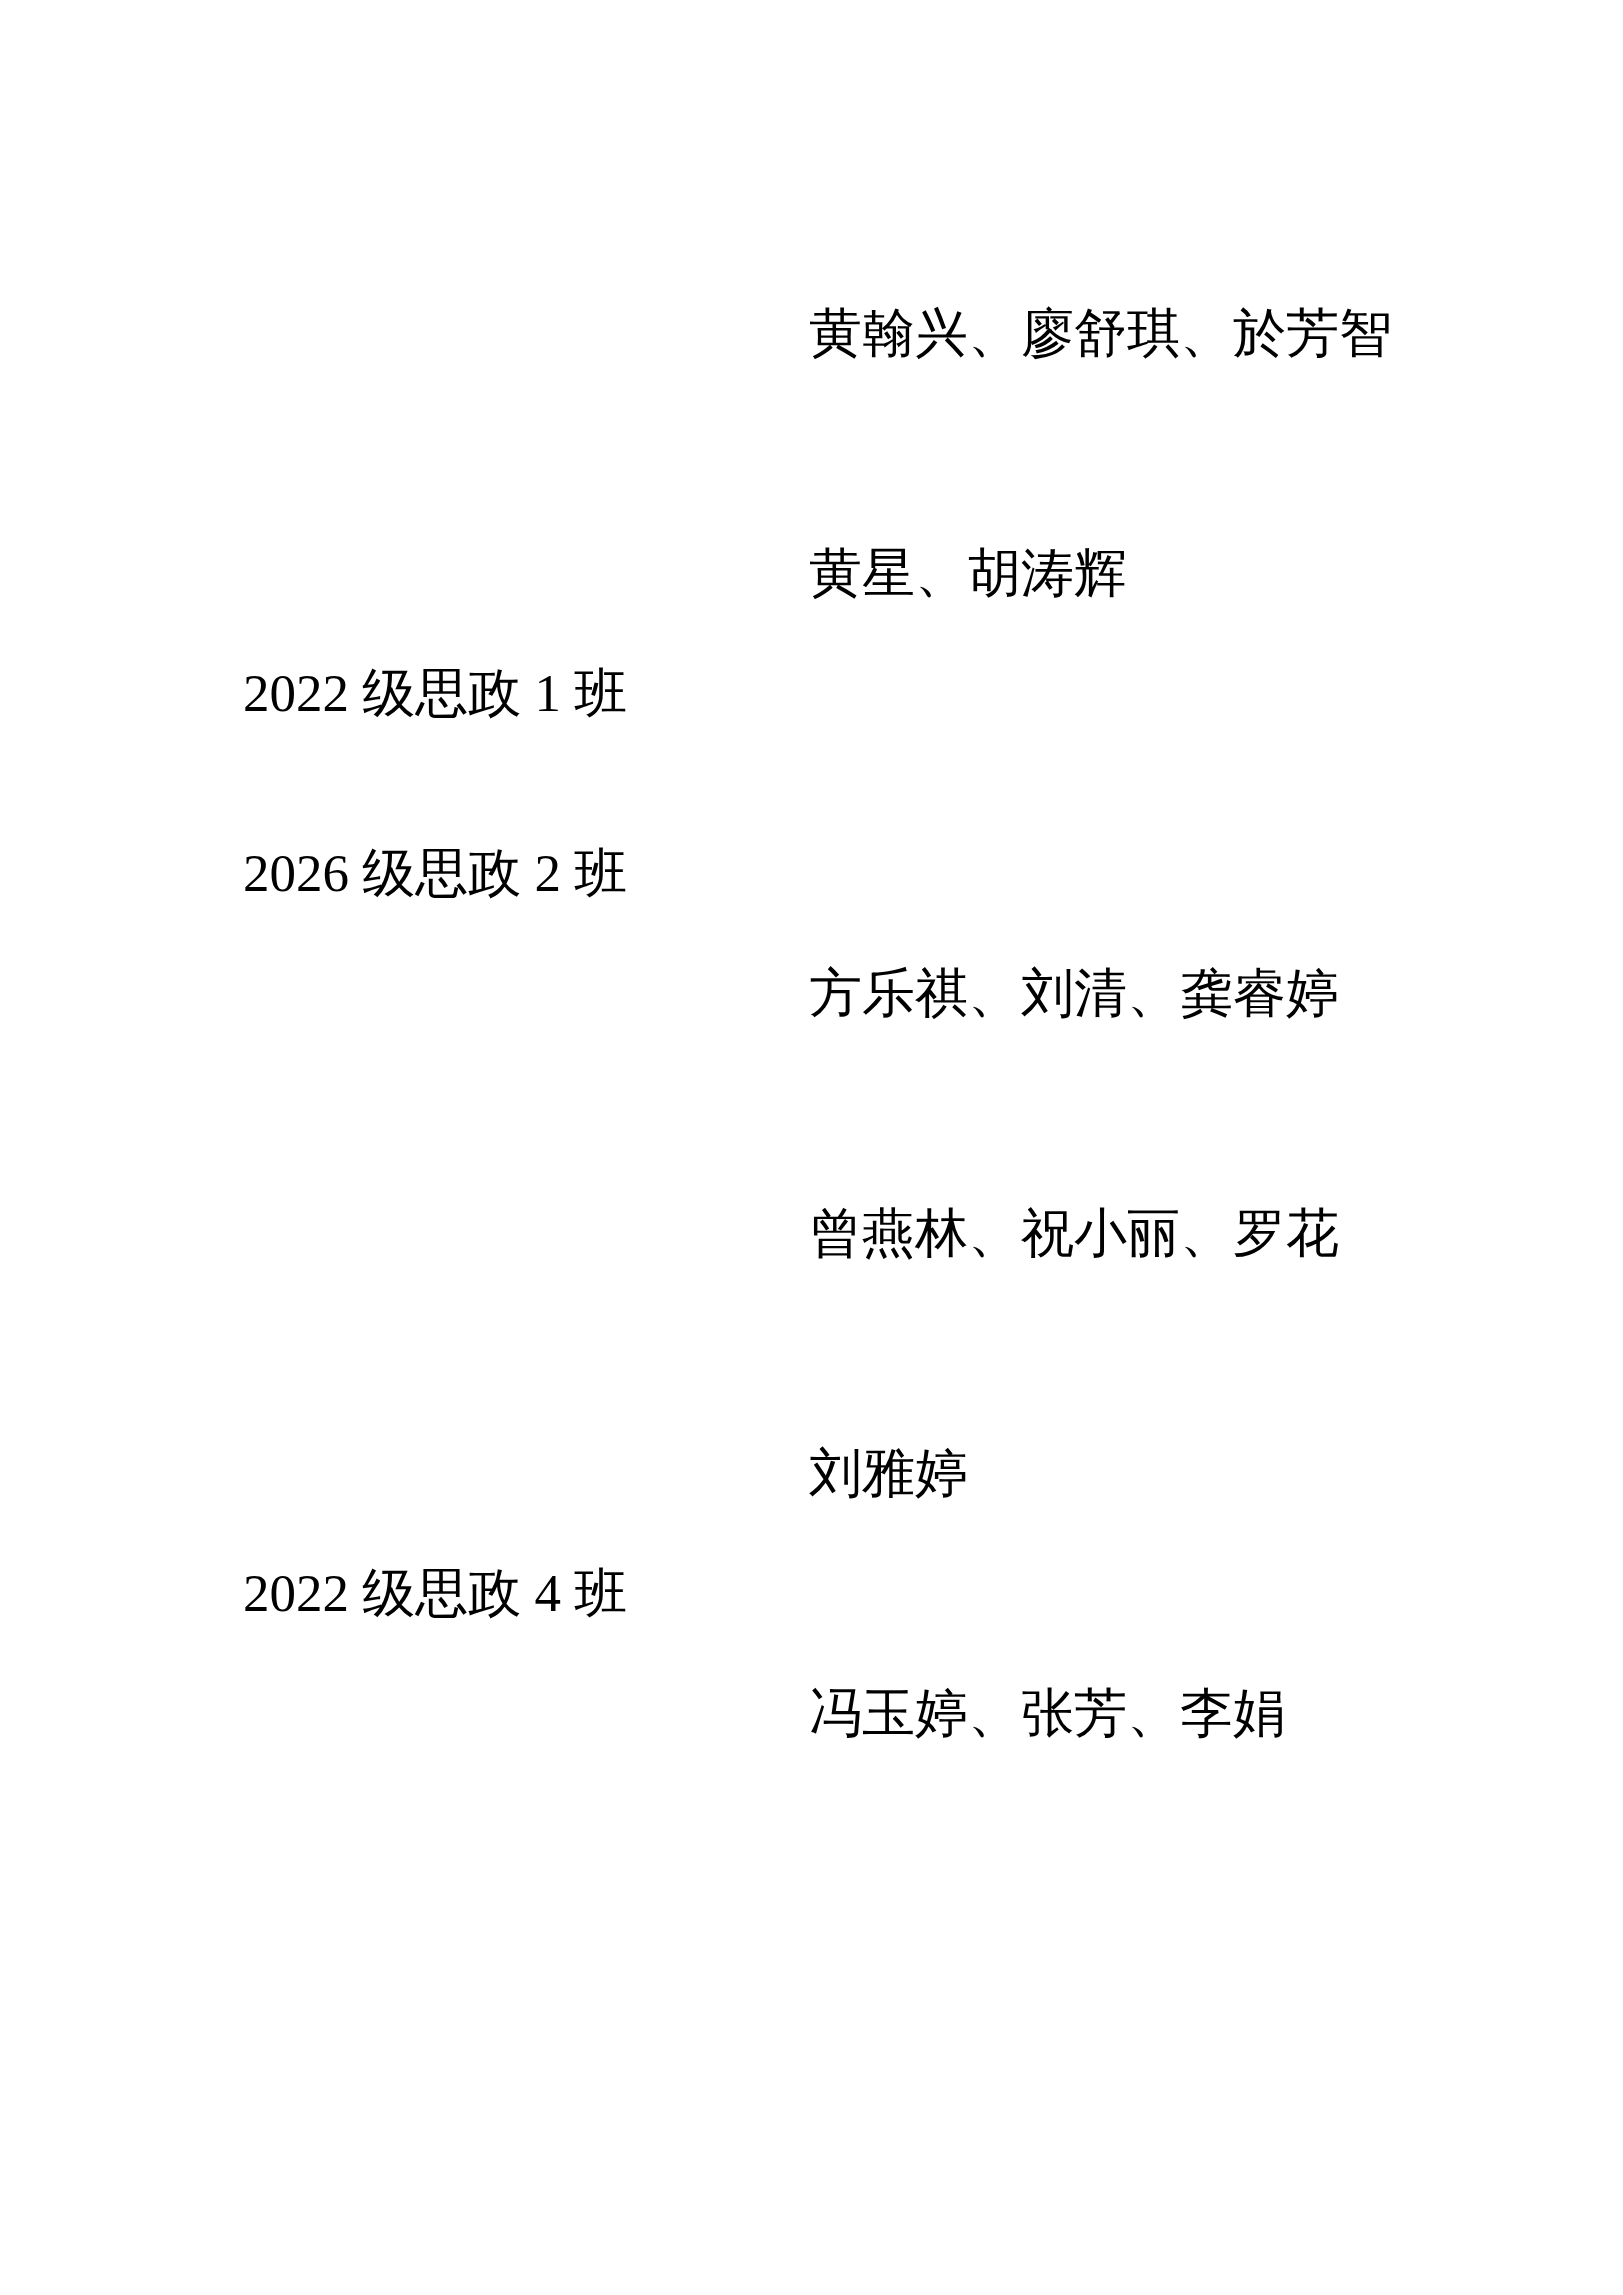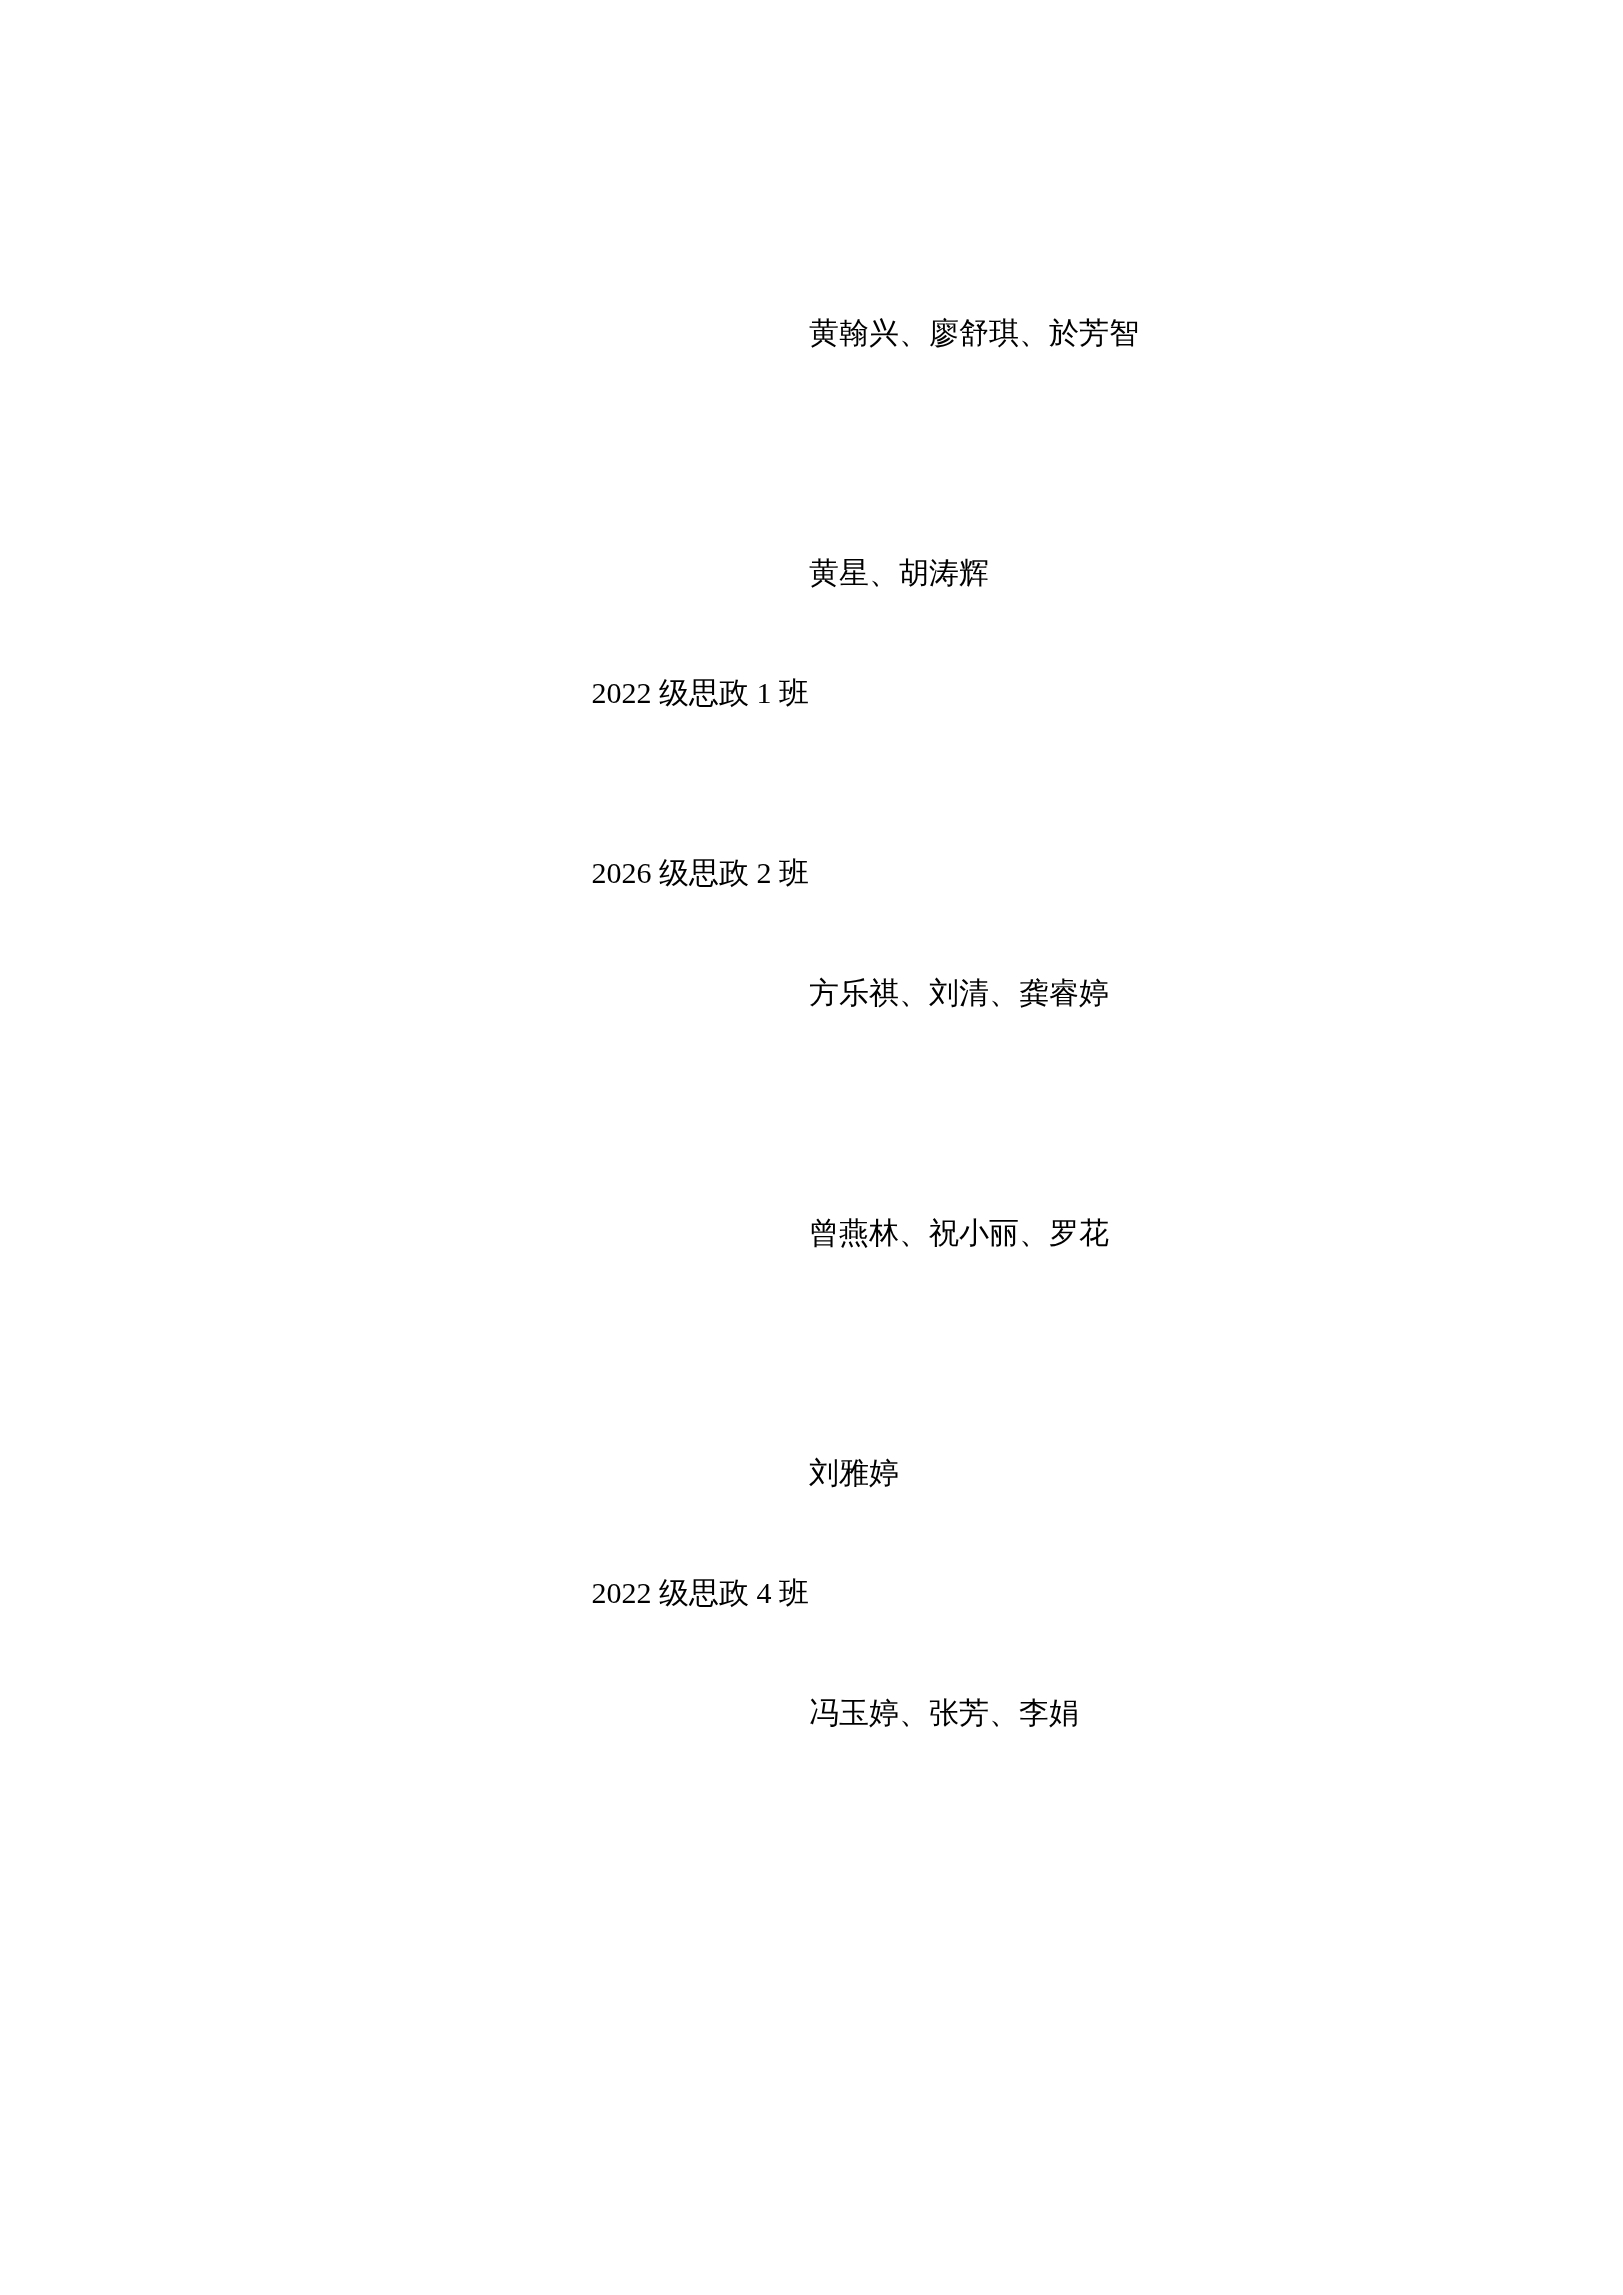--- a/index.html
+++ b/index.html
@@ -7,40 +7,39 @@
     padding: 0;
     background: #ffffff;
   }
   .page {
     position: relative;
     width: 1426px;
     height: 2295px;
     background: #ffffff;
     color: #000000;
     font-family: "Liberation Serif", "DejaVu Serif", serif;
-    font-size: 30px;
+    font-size: 53px;
     line-height: 60px;
     box-sizing: border-box;
     padding: 183px 102px 0 243px;
     overflow: hidden;
   }
   .roster {
     width: 100%;
   }
   .row {
     display: flex;
     align-items: flex-start;
   }
   .cell {
     white-space: pre;
   }
   .class-cell {
     flex: 0 0 566px;
     width: 566px;
-    text-align: right;
   }
   .names-cell {
     flex: 1 1 auto;
   }
   .name-line {
     white-space: pre;
   }
 </style>
 </head>
 <body>

